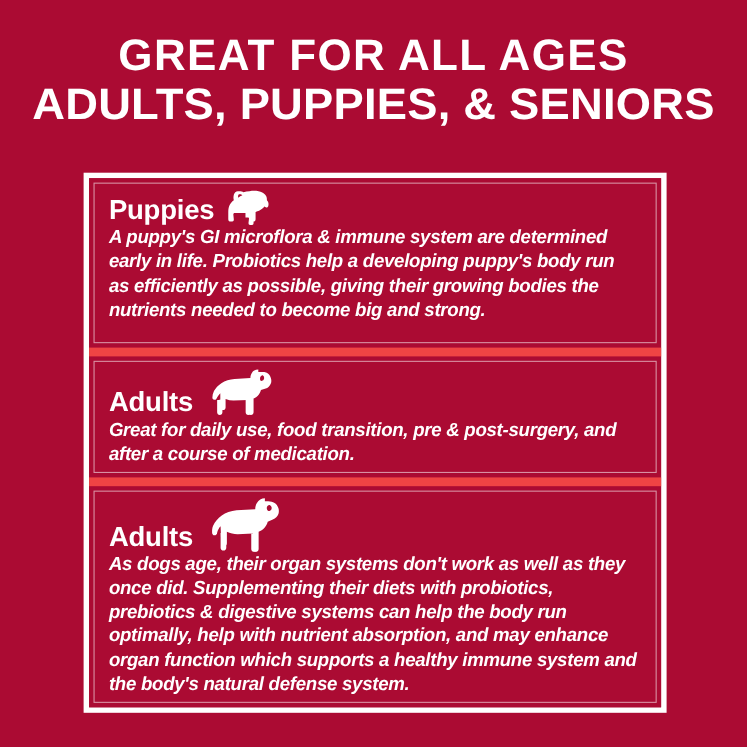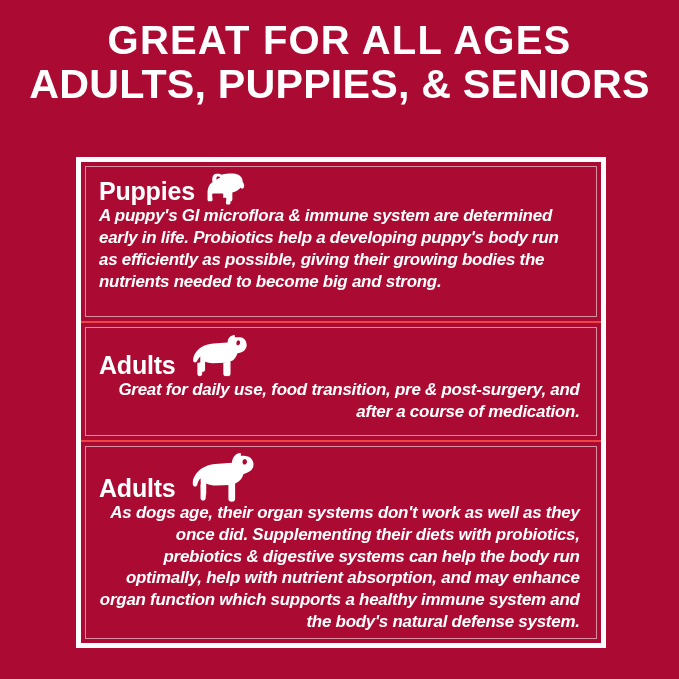--- a/index.html
+++ b/index.html
@@ -10,21 +10,21 @@
     width: 679px;
     height: 679px;
     background: #ab0b33;
     font-family: "Liberation Sans", sans-serif;
     overflow: hidden;
     position: relative;
   }
 
   
   .header {
-    padding-top: 20px;
+    padding-top: 31px;
     text-align: center;
     user-select: none;
   }
   .title-line {
     color: #ffffff;
     font-family: "Liberation Sans", sans-serif;
     font-weight: bold;
     text-transform: uppercase;
     letter-spacing: 0.5px;
     line-height: 1.0;
@@ -62,22 +62,21 @@
     border-radius: 10px;
   }
 
   .section {
     position: relative;
     box-sizing: border-box;
     padding: 9px 14px 10px 18px;
     background: #ab0b33;
   }
   .section + .section {
-    border-top: 2px solid #ef4444;
-    text-align: right;
+    border-top: 8px solid #ef4444;
   }
   
   .section-inner {
     position: absolute;
     left: 4px;
     right: 4px;
     top: 4px;
     bottom: 4px;
     border: 1px solid rgba(255,255,255,0.55);
     pointer-events: none;

